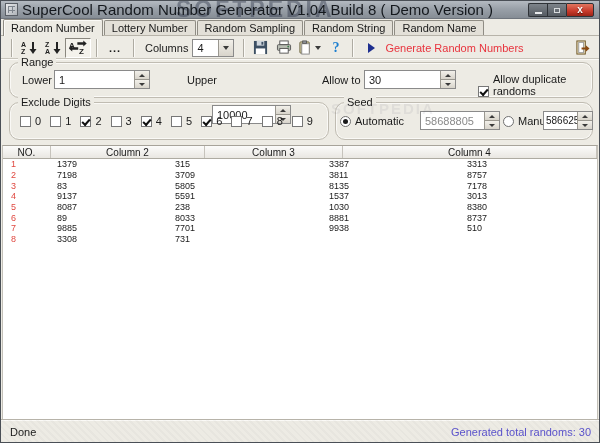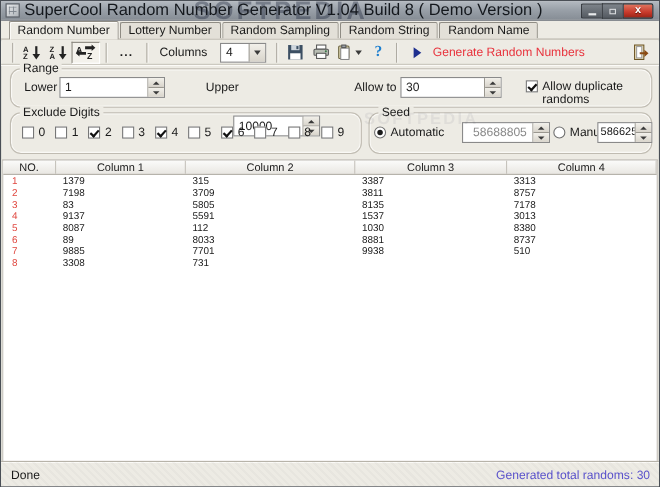--- a/index.html
+++ b/index.html
@@ -26,34 +26,34 @@
   .winbtn{width:19px;height:14px;border:1px solid #2e3237;border-right:none;
     background:linear-gradient(#7d838a,#555b62);display:flex;align-items:center;justify-content:center;}
   .winbtn.min{border-radius:2px 0 0 2px;}
   .winbtn .dash{width:7px;height:2px;background:#e8eaec;margin-top:5px;}
   .winbtn .sq{width:6px;height:5px;border:1px solid #d7dadd;}
   .winbtn.close{width:28px;border-right:1px solid #2e3237;border-radius:0 2px 2px 0;
     background:linear-gradient(#e0755f,var(--closebg) 60%,#9c2417);}
   .winbtn.close .x{color:#fff;font-size:10px;font-weight:bold;line-height:1;text-shadow:0 1px 1px #501008;}
   
   .tabstrip{position:absolute;left:0;top:18px;right:0;height:17px;display:flex;
-    align-items:flex-end;padding-left:7px;border-bottom:1px solid var(--bd);background:var(--bg);}
+    align-items:flex-end;padding-left:2px;border-bottom:1px solid var(--bd);background:var(--bg);}
   .tab{border:1px solid #8f8c84;border-bottom:none;border-radius:2px 2px 0 0;background:#e3e0d8;
     padding:1px 7px 1px;margin-right:1px;height:15px;white-space:nowrap;position:relative;}
   .tab.active{background:var(--bg);height:17px;padding-top:2px;margin-bottom:-1px;z-index:2;
     box-shadow:inset 1px 1px 0 #fbfaf7;font-weight:normal;}
   
   .toolbar{position:absolute;left:0;top:36px;right:0;height:22px;display:flex;align-items:center;
     padding:0 5px;border-bottom:1px solid #c8c5bc;box-shadow:0 1px 0 #fbfaf7;background:var(--bg);}
   .tsep{width:1px;height:18px;background:#aeaba2;box-shadow:1px 0 0 #fbfaf7;margin:0 5px;flex:0 0 auto;}
   .tbtn{height:20px;min-width:23px;display:flex;align-items:center;justify-content:center;
     border:1px solid transparent;padding:0 2px;flex:0 0 auto;}
   .tbtn.pressed{border-top:1px solid #8a877f;border-left:1px solid #8a877f;
     border-bottom:1px solid #fff;border-right:1px solid #fff;background:#f4f2ec;}
-  .tlabel{margin:0 12px 0 6px;}
+  .tlabel{margin:0 4px 0 6px;}
   .combo{width:42px;height:18px;border:1px solid var(--inbd);background:#fff;display:flex;}
   .combo .cval{flex:1;padding:2px 0 0 4px;}
   .combo .cbtn{width:15px;border-left:1px solid #9a978f;background:linear-gradient(#f2f0ea,#d8d4cb);
     display:flex;align-items:center;justify-content:center;}
   .tri-d{width:0;height:0;border-left:3px solid transparent;border-right:3px solid transparent;border-top:4px solid #3a3a3a;}
   .caret{margin-left:2px;}
   .help-q{color:#1d7fd0;font-weight:bold;font-size:14px;font-family:"Liberation Serif",serif;}
   .gen{display:flex;align-items:center;margin-left:10px;flex:0 0 auto;}
   .gen .tri-r{width:0;height:0;border-top:5px solid transparent;border-bottom:5px solid transparent;
     border-left:7px solid #1e2f8f;margin-right:10px;}
@@ -62,28 +62,28 @@
   
   .group{position:absolute;border:1px solid #c0bcb2;border-radius:10px;box-shadow:inset 0 0 0 1px #faf9f6;}
   .group .gtitle{position:absolute;top:-7px;left:8px;background:var(--bg);padding:0 3px;}
   #grp-range{left:8px;top:61px;width:584px;height:36px;}
   #grp-exclude{left:8px;top:101px;width:320px;height:38px;}
   #grp-seed{left:334px;top:101px;width:258px;height:38px;}
   .flabel{position:absolute;top:11px;}
   
   .spin{position:absolute;top:7px;height:19px;border:1px solid var(--inbd);background:#fff;display:flex;}
   .spin .val{flex:1;padding:3px 0 0 4px;overflow:hidden;white-space:nowrap;}
-  .spin .val.dim{color:#8a8a8a;text-align:center;}
+  .spin .val.dim{color:#8a8a8a;}
   .spin .ud{width:15px;border-left:1px solid #9a978f;display:flex;flex-direction:column;}
   .spin .ud i{flex:1;background:linear-gradient(#f2f0ea,#d8d4cb);display:flex;align-items:center;justify-content:center;}
   .spin .ud i:first-child{border-bottom:1px solid #9a978f;}
   .tri-u{width:0;height:0;border-left:3px solid transparent;border-right:3px solid transparent;border-bottom:3px solid #3a3a3a;}
   .tri-d2{width:0;height:0;border-left:3px solid transparent;border-right:3px solid transparent;border-top:3px solid #3a3a3a;}
   
-  .chk{display:inline-flex;align-items:flex-start;}
+  .chk{display:inline-flex;align-items:flex-end;}
   .box{width:11px;height:11px;border:1px solid #777;background:#fff;position:relative;flex:0 0 auto;}
   .box.on:after{content:"";position:absolute;left:1px;top:2px;width:6px;height:3px;
     border-left:2px solid #111;border-bottom:2px solid #111;transform:rotate(-48deg);}
   .clbl{margin-left:4px;}
   .radio{width:11px;height:11px;border:1px solid #707070;border-radius:50%;background:#fff;position:relative;flex:0 0 auto;}
   .radio.on:after{content:"";position:absolute;left:2px;top:2px;width:5px;height:5px;border-radius:50%;background:#1a1a1a;}
   
   .grid{position:absolute;left:1px;right:1px;top:144px;bottom:23px;background:#fff;
     border-top:1px solid #a7a39a;border-left:1px solid #c4c1b9;border-right:1px solid #c4c1b9;display:flex;flex-direction:column;}
   .grid-header{display:flex;height:13px;background:linear-gradient(#fbfbfa,#e9e7e2);
@@ -341,21 +341,20 @@
           </i>
         </span>
     </span>
   </div>
 
   <span class="wm2">SOFTPEDIA</span>
 
   <div class="grid">
     <div class="grid-header">
         <div class="hcell c0">NO.</div>
-        <div class="hcell c1">Column 1</div>
         <div class="hcell c2">Column 2</div>
         <div class="hcell c3">Column 3</div>
         <div class="hcell c4">Column 4</div>
       </div>
     <div class="grid-body">
         <div class="grow">
           <div class="gcell c0 no">1</div>
           <div class="gcell c1">1379</div>
           <div class="gcell c2">315</div>
           <div class="gcell c3">3387</div>
@@ -378,21 +377,21 @@
         <div class="grow">
           <div class="gcell c0 no">4</div>
           <div class="gcell c1">9137</div>
           <div class="gcell c2">5591</div>
           <div class="gcell c3">1537</div>
           <div class="gcell c4">3013</div>
         </div>
         <div class="grow">
           <div class="gcell c0 no">5</div>
           <div class="gcell c1">8087</div>
-          <div class="gcell c2">112</div>
+          <div class="gcell c2">238</div>
           <div class="gcell c3">1030</div>
           <div class="gcell c4">8380</div>
         </div>
         <div class="grow">
           <div class="gcell c0 no">6</div>
           <div class="gcell c1">89</div>
           <div class="gcell c2">8033</div>
           <div class="gcell c3">8881</div>
           <div class="gcell c4">8737</div>
         </div>

